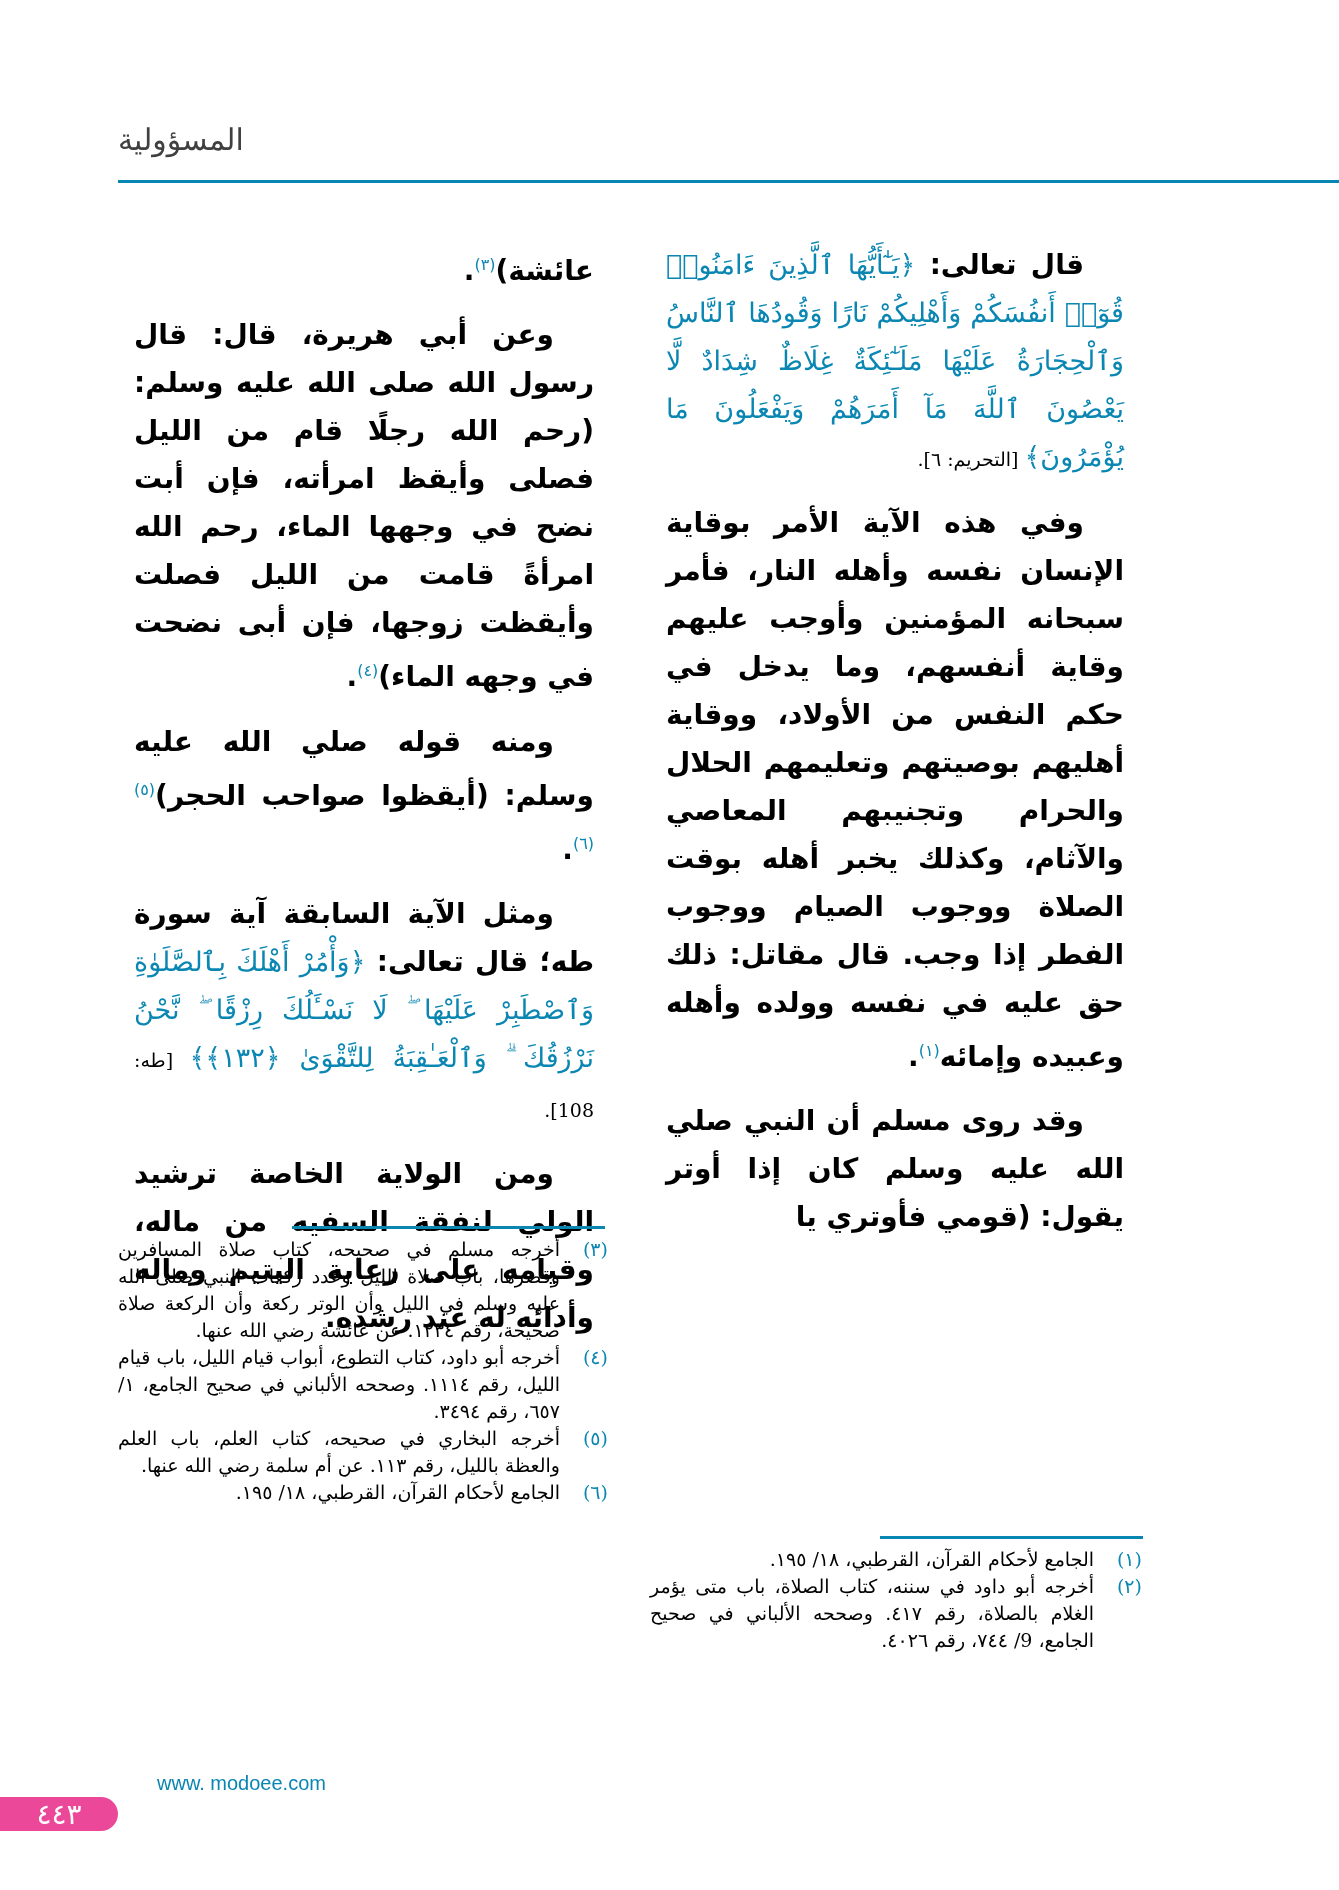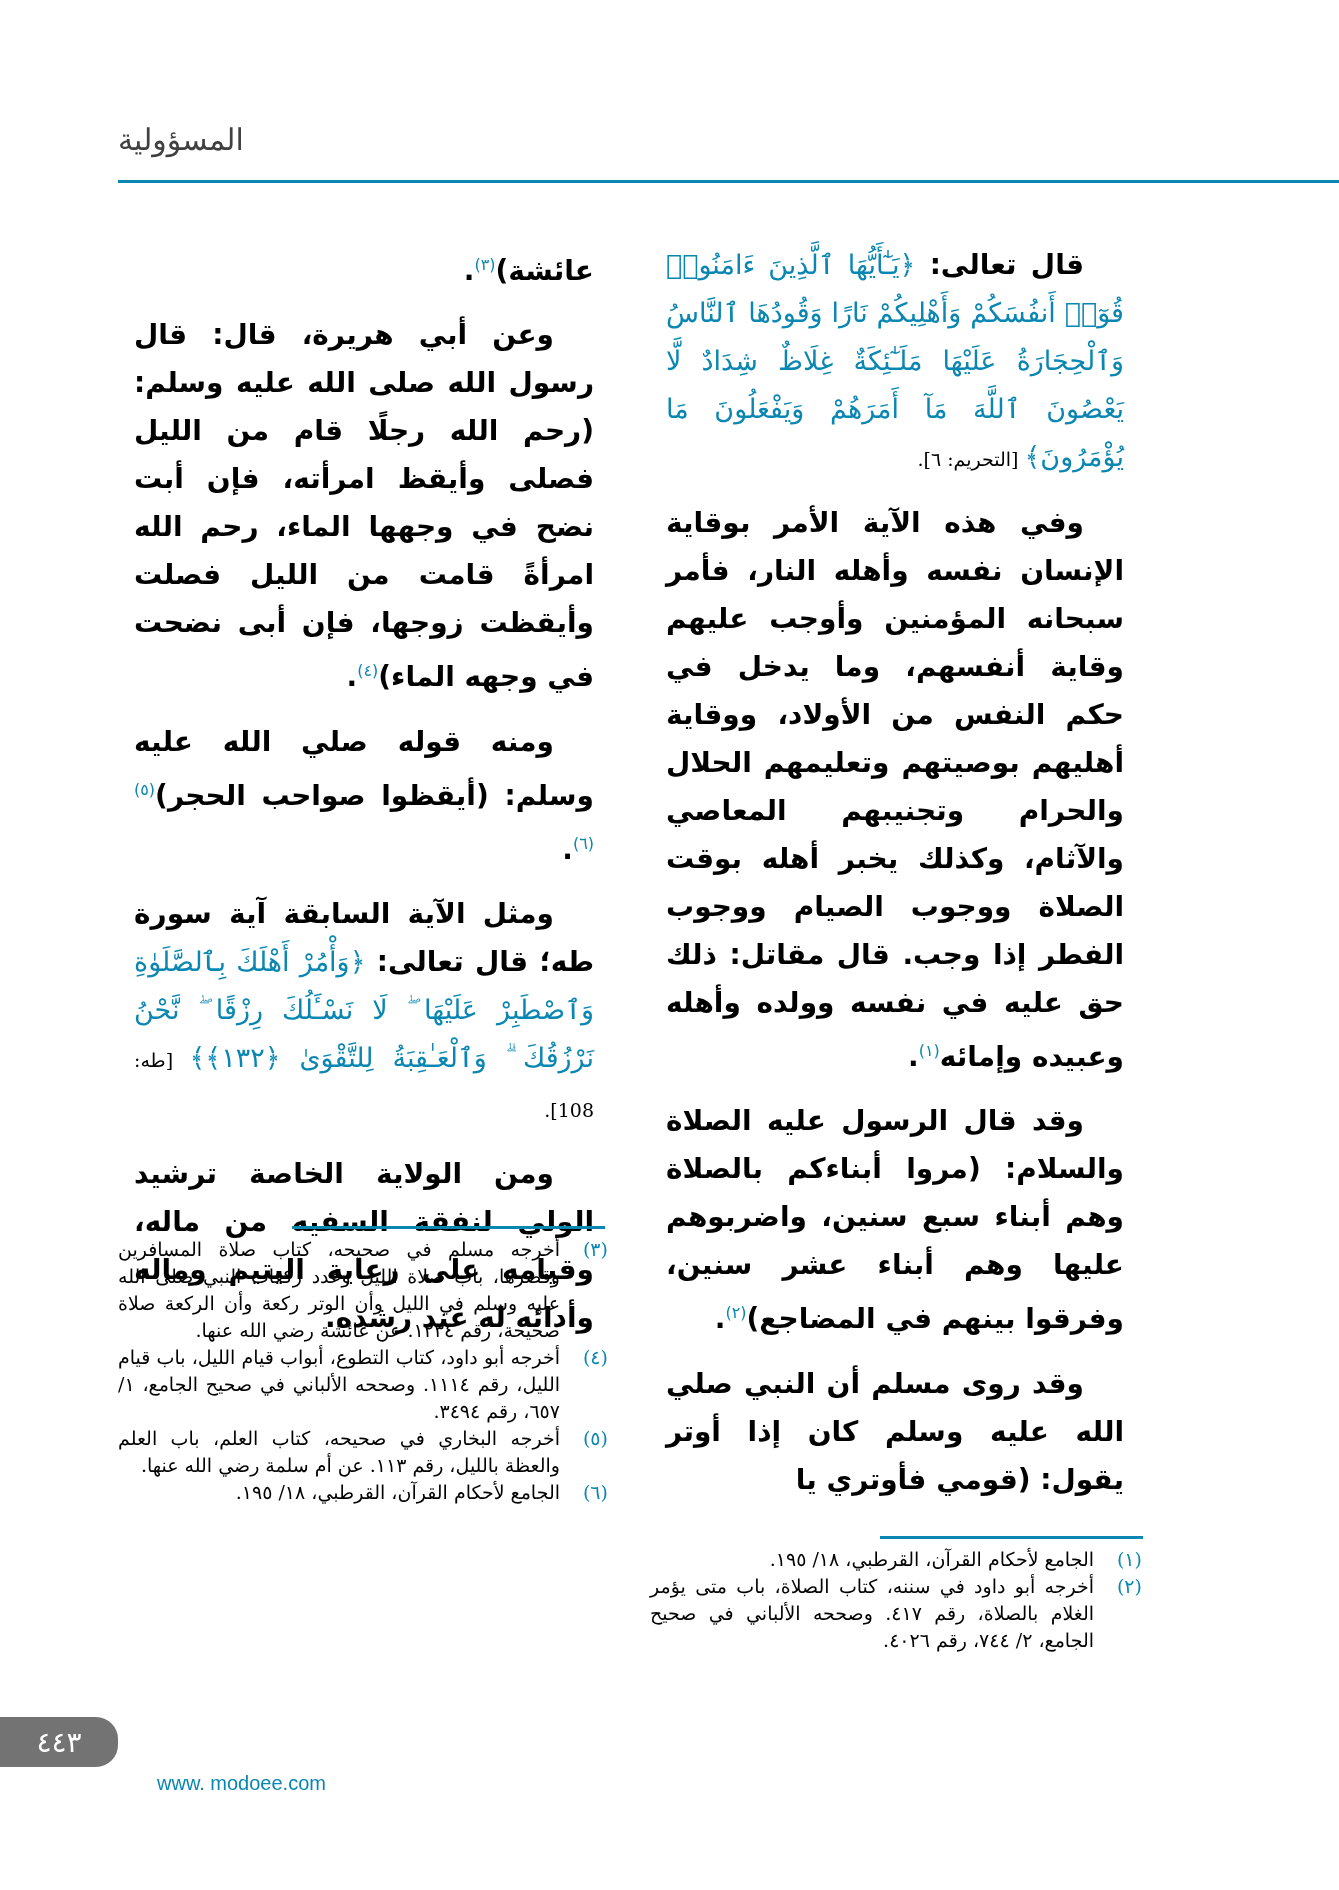--- a/index.html
+++ b/index.html
@@ -23,34 +23,33 @@
   .fn-rule-left { left: 292px; width: 313px; top: 1226px; }
   .fn-rule-right { left: 880px; width: 263px; top: 1536px; }
 
   .fnotes { position: absolute; direction: rtl; font-family: "DejaVu Serif", serif; font-size: 19px; line-height: 27px; }
   .fnotes-left { left: 118px; width: 490px; top: 1236px; }
   .fnotes-right { left: 650px; width: 492px; top: 1546px; }
   .fnote { display: flex; flex-direction: row; margin: 0; }
   .fnote .num { color: #0a86b2; width: 48px; flex: none; }
   .fnote .txt { flex: 1; text-align: justify; }
 
-  .page-badge { position: absolute; left: 0; top: 1717px; width: 118px; height: 50px; background: #737373;
+  .page-badge { position: absolute; left: 0; top: 1797px; width: 118px; height: 34px; background: #ec4899;
          border-radius: 0 22px 22px 0; color: #fff; font-size: 28px; display: flex; align-items: center; justify-content: center; }
   .site { position: absolute; left: 157px; top: 1772px; color: #0a86b2; font-family: "Liberation Sans", sans-serif; font-size: 20px; }
 </style>
 </head>
 <body>
 
 <div class="header-title">المسؤولية</div>
 <div class="header-rule"></div>
 
 <div class="col col-right">
   <p class="p indent"><span>قال تعالى: </span><span class="verse">﴿يَـٰٓأَيُّهَا ٱلَّذِينَ ءَامَنُوا۟ قُوٓا۟ أَنفُسَكُمْ وَأَهْلِيكُمْ نَارًا وَقُودُهَا ٱلنَّاسُ وَٱلْحِجَارَةُ عَلَيْهَا مَلَـٰٓئِكَةٌ غِلَاظٌ شِدَادٌ لَّا يَعْصُونَ ٱللَّهَ مَآ أَمَرَهُمْ وَيَفْعَلُونَ مَا يُؤْمَرُونَ﴾</span><span class="cite"> [التحريم: ٦].</span></p>
   <p class="p indent"><span>وفي هذه الآية الأمر بوقاية الإنسان نفسه وأهله النار، فأمر سبحانه المؤمنين وأوجب عليهم وقاية أنفسهم، وما يدخل في حكم النفس من الأولاد، ووقاية أهليهم بوصيتهم وتعليمهم الحلال والحرام وتجنيبهم المعاصي والآثام، وكذلك يخبر أهله بوقت الصلاة ووجوب الصيام ووجوب الفطر إذا وجب. قال مقاتل: ذلك حق عليه في نفسه وولده وأهله وعبيده وإمائه</span><sup class="fn">(١)</sup><span>.</span></p>
-  <p class="p indent"><span>وقد قال الرسول عليه الصلاة والسلام: (مروا أبناءكم بالصلاة وهم أبناء سبع سنين، واضربوهم عليها وهم أبناء عشر سنين، وفرقوا بينهم في المضاجع)</span><sup class="fn">(٢)</sup><span>.</span></p>
   <p class="p indent">وقد روى مسلم أن النبي صلي الله عليه وسلم كان إذا أوتر يقول: (قومي فأوتري يا</p>
 </div>
 
 <div class="col col-left">
   <p class="p"><span>عائشة)</span><sup class="fn">(٣)</sup><span>.</span></p>
   <p class="p indent"><span>وعن أبي هريرة، قال: قال رسول الله صلى الله عليه وسلم: (رحم الله رجلًا قام من الليل فصلى وأيقظ امرأته، فإن أبت نضح في وجهها الماء، رحم الله امرأةً قامت من الليل فصلت وأيقظت زوجها، فإن أبى نضحت في وجهه الماء)</span><sup class="fn">(٤)</sup><span>.</span></p>
   <p class="p indent"><span>ومنه قوله صلي الله عليه وسلم: (أيقظوا صواحب الحجر)</span><sup class="fn">(٥)(٦)</sup><span>.</span></p>
   <p class="p indent"><span>ومثل الآية السابقة آية سورة طه؛ قال تعالى: </span><span class="verse">﴿وَأْمُرْ أَهْلَكَ بِٱلصَّلَوٰةِ وَٱصْطَبِرْ عَلَيْهَا ۖ لَا نَسْـَٔلُكَ رِزْقًا ۖ نَّحْنُ نَرْزُقُكَ ۗ وَٱلْعَـٰقِبَةُ لِلتَّقْوَىٰ ﴿١٣٢﴾﴾</span><span class="cite"> [طه: 108].</span></p>
   <p class="p indent">ومن الولاية الخاصة ترشيد الولي لنفقة السفيه من ماله، وقيامه على رعاية اليتيم وماله وأدائه له عند رشده.</p>
 </div>
@@ -76,18 +75,18 @@
 </div>
 
 <div class="fn-rule fn-rule-right"></div>
 <div class="fnotes fnotes-right">
   <div class="fnote">
       <span class="num">(١)</span>
       <span class="txt">الجامع لأحكام القرآن، القرطبي، ١٨/ ١٩٥.</span>
     </div>
   <div class="fnote">
       <span class="num">(٢)</span>
-      <span class="txt">أخرجه أبو داود في سننه، كتاب الصلاة، باب متى يؤمر الغلام بالصلاة، رقم ٤١٧. وصححه الألباني في صحيح الجامع، ٢/ ٧٤٤، رقم ٤٠٢٦.</span>
+      <span class="txt">أخرجه أبو داود في سننه، كتاب الصلاة، باب متى يؤمر الغلام بالصلاة، رقم ٤١٧. وصححه الألباني في صحيح الجامع، 9/ ٧٤٤، رقم ٤٠٢٦.</span>
     </div>
 </div>
 
 <div class="page-badge">٤٤٣</div>
 <div class="site">www. modoee.com</div>
 
 </body></html>

